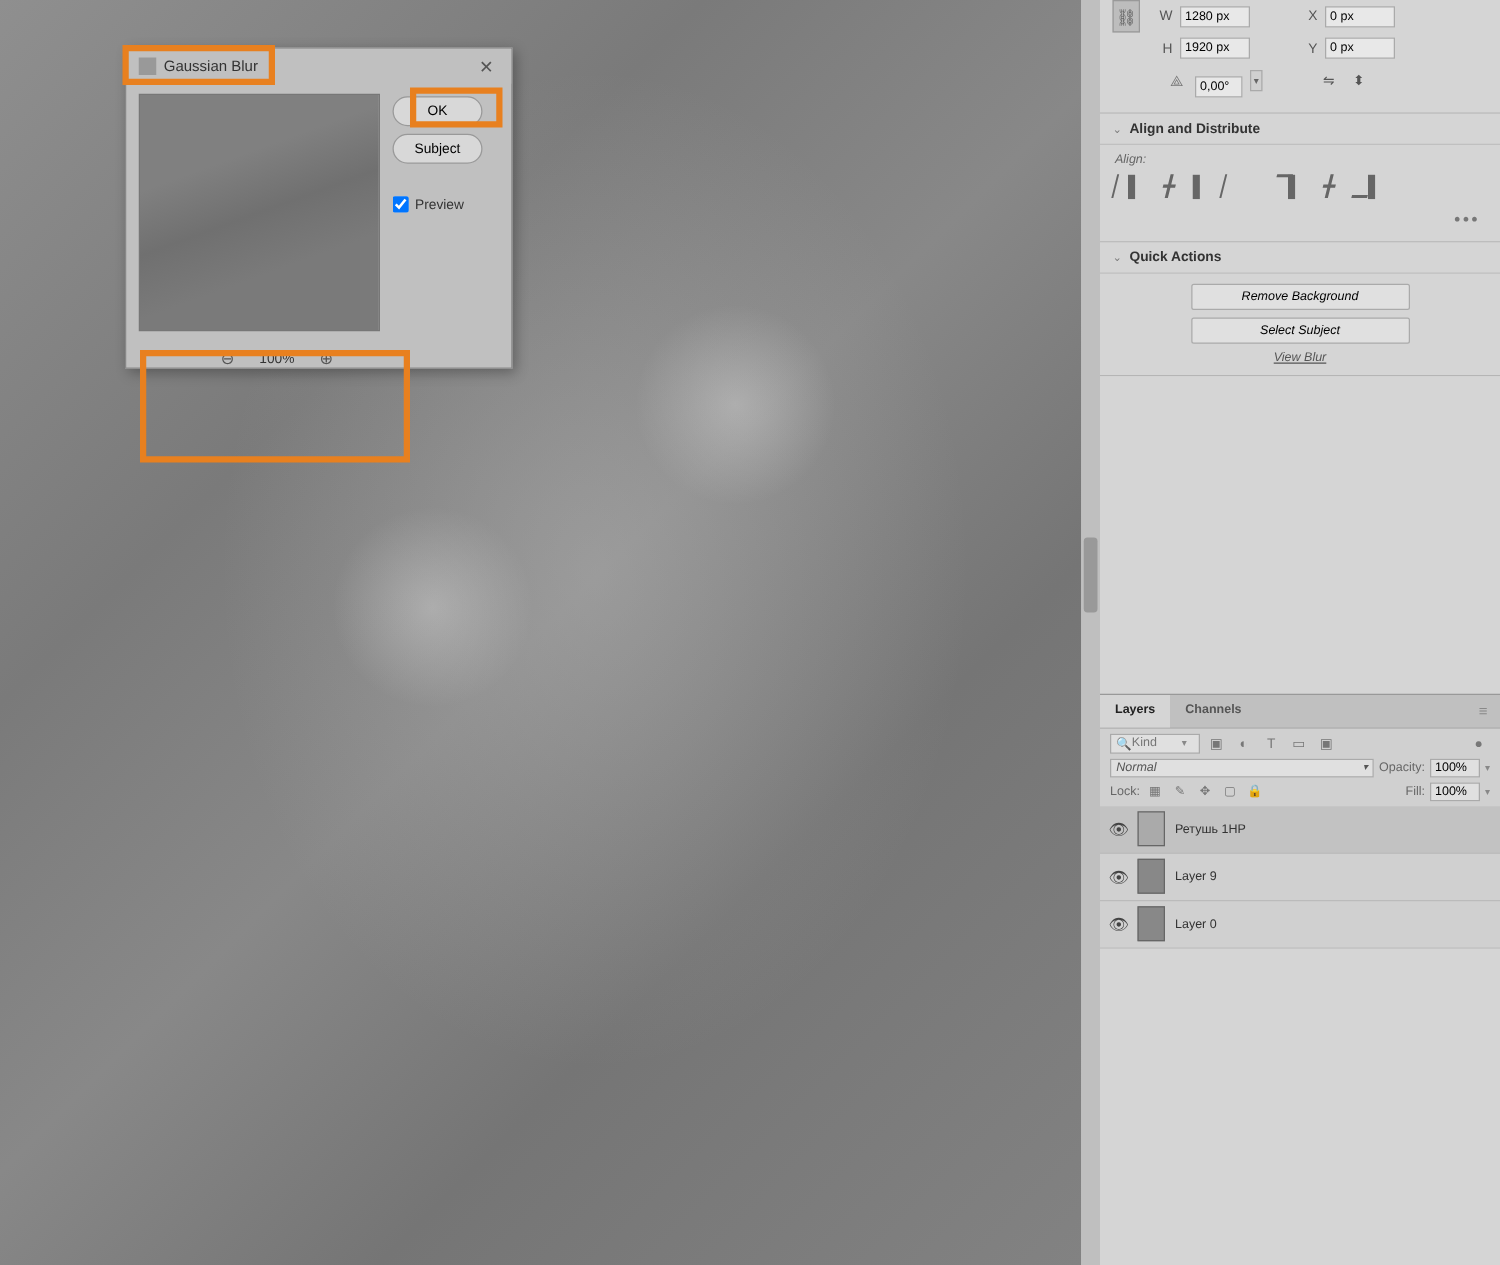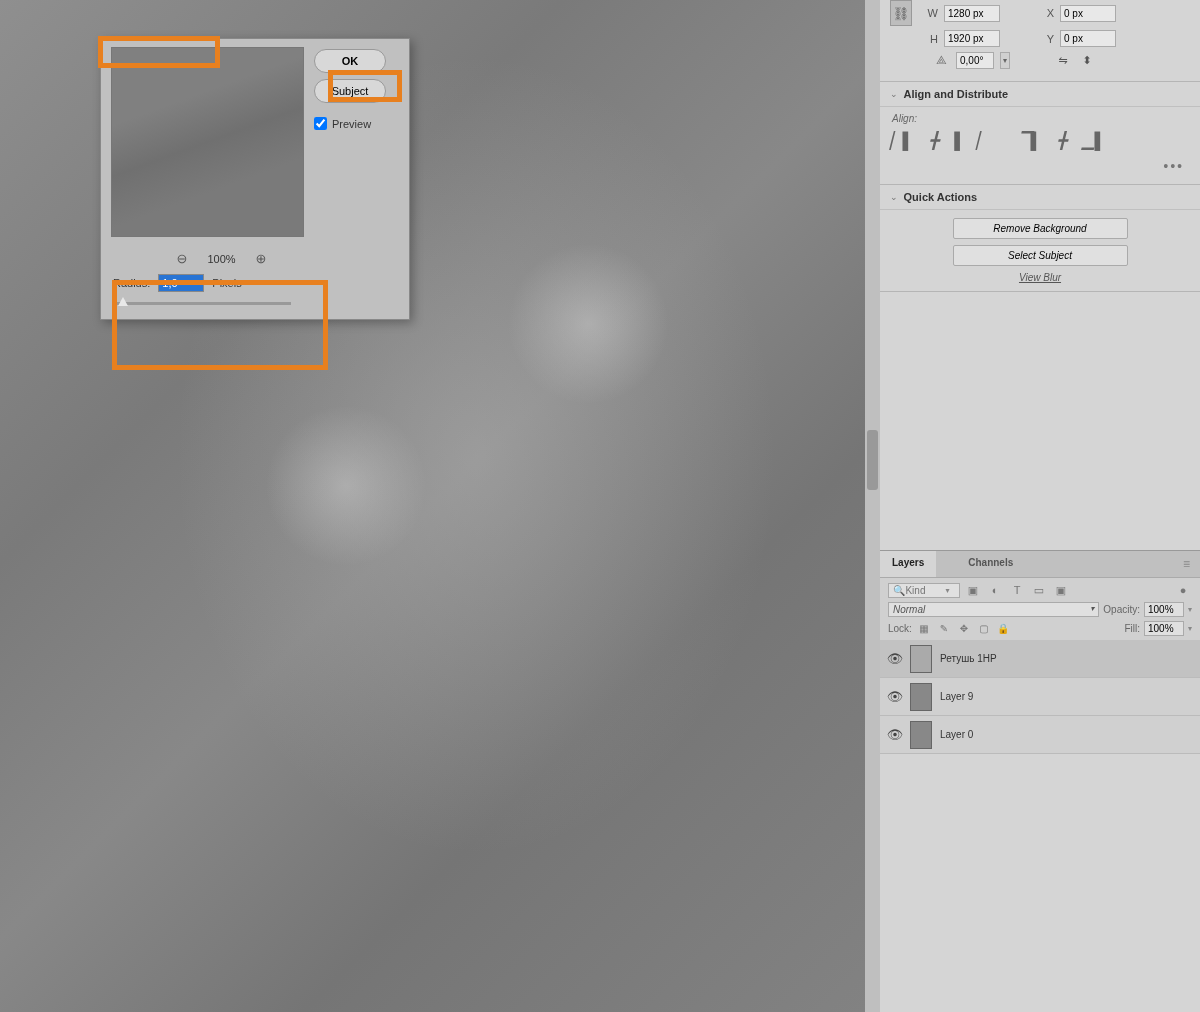--- a/index.html
+++ b/index.html
@@ -12,42 +12,42 @@
 .scrollbar-thumb { position: absolute; left: 2px; top: 430px; width: 11px; height: 60px; background: #999; border-radius: 3px; }
 
 .right-panel { position: absolute; left: 880px; top: 0; width: 320px; height: 1012px; background: #d5d5d5; display: flex; flex-direction: column; }
 
 .transform-panel { padding: 0 10px 8px 10px; border-bottom: 1px solid #b5b5b5; }
 .transform-row { display: flex; align-items: center; gap: 6px; margin-bottom: 4px; }
 .link-icon { width: 22px; height: 26px; background: #bdbdbd; border: 1px solid #999; display: flex; align-items: center; justify-content: center; font-size: 13px; color: #555; margin-right: 6px; }
 .field-label { font-size: 11px; color: #555; width: 14px; text-align: right; }
 .num-field { width: 56px; height: 17px; font-size: 10px; padding: 1px 3px; background: #e8e8e8; border: 1px solid #aaa; }
 .angle-icon { width: 14px; font-size: 12px; color: #777; }
-.angle-input { width: 38px; height: 17px; font-size: 10px; background: #e8e8e8; border: 1px solid #aaa; padding: 1px 3px; }
+.angle-input { width: 38px; height: 17px; font-size: 10px; background: #e8e8e8; border: 1px solid #aaa; padding: 1px 3px; margin-top: 10px; }
 .dropdown-arrow { width: 10px; height: 17px; background: #d0d0d0; border: 1px solid #aaa; display: flex; align-items: center; justify-content: center; font-size: 8px; color: #666; }
 .flip-btn { width: 18px; height: 18px; display: flex; align-items: center; justify-content: center; font-size: 11px; color: #555; cursor: pointer; }
 
 .section-header { display: flex; align-items: center; padding: 6px 10px; border-bottom: 1px solid #c0c0c0; background: #d5d5d5; }
 .section-chevron { font-size: 9px; color: #777; margin-right: 6px; }
 .section-title { font-size: 11px; font-weight: bold; color: #333; }
 
 .align-section { padding: 6px 12px 10px 12px; border-bottom: 1px solid #b5b5b5; font-style: italic; }
 .align-label { font-size: 10px; color: #666; margin-bottom: 6px; }
 .align-buttons { display: flex; gap: 12px; margin-bottom: 8px; }
 .align-btn { width: 20px; height: 20px; display: flex; align-items: center; justify-content: center; color: #666; cursor: pointer; }
 .more-dots { text-align: right; color: #777; font-size: 14px; letter-spacing: 2px; padding-right: 4px; }
 
 .quick-actions { padding: 8px 12px; border-bottom: 1px solid #b5b5b5; font-style: italic; }
 .qa-button { display: block; width: 175px; margin: 0 auto 6px auto; padding: 4px 0; font-size: 10px; background: #e0e0e0; border: 1px solid #aaa; border-radius: 2px; text-align: center; cursor: pointer; }
 .qa-link { display: block; text-align: center; font-size: 10px; color: #555; text-decoration: underline; margin-top: 6px; cursor: pointer; }
 
 .panel-spacer { flex: 1; background: #d5d5d5; }
 
 .layers-panel { border-top: 1px solid #999; }
-.panel-tabs { display: flex; background: #c0c0c0; border-bottom: 1px solid #aaa; gap: 20px; }
+.panel-tabs { display: flex; background: #c0c0c0; border-bottom: 1px solid #aaa; }
 .panel-tab { padding: 6px 12px; font-size: 10px; font-weight: bold; color: #555; cursor: pointer; }
 .panel-tab.active { background: #d5d5d5; color: #222; }
 .panel-menu { margin-left: auto; padding: 6px 10px; color: #888; font-size: 12px; }
 
 .layers-controls { padding: 4px 8px; display: flex; flex-direction: column; gap: 4px; background: #d0d0d0; }
 .lc-row { display: flex; align-items: center; gap: 4px; font-size: 10px; color: #666; }
 .kind-search { display: flex; align-items: center; background: #e0e0e0; border: 1px solid #aaa; padding: 1px 4px; width: 72px; }
 .kind-search input { border: none; background: transparent; width: 40px; font-size: 10px; color: #888; outline: none; }
 .filter-icon { width: 18px; height: 16px; display: flex; align-items: center; justify-content: center; color: #777; font-size: 11px; cursor: pointer; }
 .blend-select { flex: 1; background: #e0e0e0; border: 1px solid #aaa; padding: 1px 4px; font-size: 10px; color: #555; display: flex; justify-content: space-between; cursor: pointer; font-style: italic; }
@@ -66,22 +66,22 @@
 
 .dialog { position: absolute; left: 100px; top: 38px; width: 310px; background: #c0c0c0; border: 1px solid #888; box-shadow: 3px 3px 10px rgba(0,0,0,0.3); }
 .dialog-titlebar { display: flex; align-items: center; padding: 6px 10px; background: #c0c0c0; }
 .dialog-icon { width: 14px; height: 14px; background: #999; margin-right: 6px; }
 .dialog-title { font-size: 12px; color: #333; flex: 1; }
 .dialog-close { font-size: 14px; color: #555; cursor: pointer; padding: 0 4px; }
 .dialog-body { display: flex; padding: 8px 10px 12px 10px; gap: 10px; }
 .preview-box { width: 193px; height: 190px; background: linear-gradient(160deg, #808080 30%, #707070 50%, #7a7a7a 70%); border: 1px solid #777; }
 .dialog-buttons { display: flex; flex-direction: column; gap: 6px; padding-top: 2px; }
 .dlg-btn { width: 72px; padding: 5px 0; font-size: 11px; background: #d8d8d8; border: 1px solid #999; border-radius: 12px; text-align: center; cursor: pointer; }
-.dlg-btn.primary { font-weight: bold; }
-.preview-check { display: flex; align-items: center; gap: 5px; font-size: 11px; color: #333; margin-top: 8px; }
+.dlg-btn.primary { font-weight: normal; }
+.preview-check { display: flex; align-items: center; gap: 5px; font-size: 11px; color: #333; margin-top: 20px; }
 .preview-check input { width: 13px; height: 13px; }
 
 .zoom-row { display: flex; align-items: center; justify-content: center; gap: 20px; padding: 2px 0 0 0; margin-left: 24px; width: 193px; }
 .zoom-icon { font-size: 13px; color: #555; cursor: pointer; }
 .zoom-pct { font-size: 11px; color: #333; }
 
 .radius-section { padding: 8px 12px 14px 12px; }
 .radius-row { display: flex; align-items: center; gap: 8px; font-size: 11px; color: #333; }
 .radius-input { width: 46px; padding: 2px 3px; font-size: 11px; background: #fff; border: 1px solid #888; }
 .radius-input.selected { background: #2874d4; color: #fff; }
@@ -219,45 +219,40 @@
         <div class="layer-eye">👁</div>
         <div class="layer-thumb"></div>
         <span class="layer-name">Layer 0</span>
       </div>
     </div>
   </div>
   <div style="flex:1;background:#d5d5d5"></div>
 </div>
 
 <div class="dialog">
+  <div class="dialog-titlebar">
+    <div class="dialog-icon"></div>
+    <span class="dialog-title">Gaussian Blur</span>
+    <span class="dialog-close">✕</span>
+  </div>
   <div class="dialog-body">
     <div>
       <div class="preview-box"></div>
     </div>
     <div class="dialog-buttons">
       <div class="dlg-btn primary">OK</div>
       <div class="dlg-btn">Subject</div>
       <label class="preview-check">
         <input type="checkbox" checked="" style="">
         <span>Preview</span>
       </label>
     </div>
   </div>
   <div class="zoom-row">
     <span class="zoom-icon">⊖</span>
     <span class="zoom-pct">100%</span>
     <span class="zoom-icon">⊕</span>
   </div>
-  <div class="radius-section">
-    <div class="radius-row">
-      <span>Radius:</span>
-      <input class="radius-input selected" value="1,0" style="">
-      <span>Pixels</span>
-    </div>
-    <div class="slider-track">
-      <div class="slider-thumb"></div>
-    </div>
-  </div>
 </div>
 
 <div class="hl hl-title"></div>
 <div class="hl hl-ok"></div>
 <div class="hl hl-radius"></div>
 
 </body></html>

